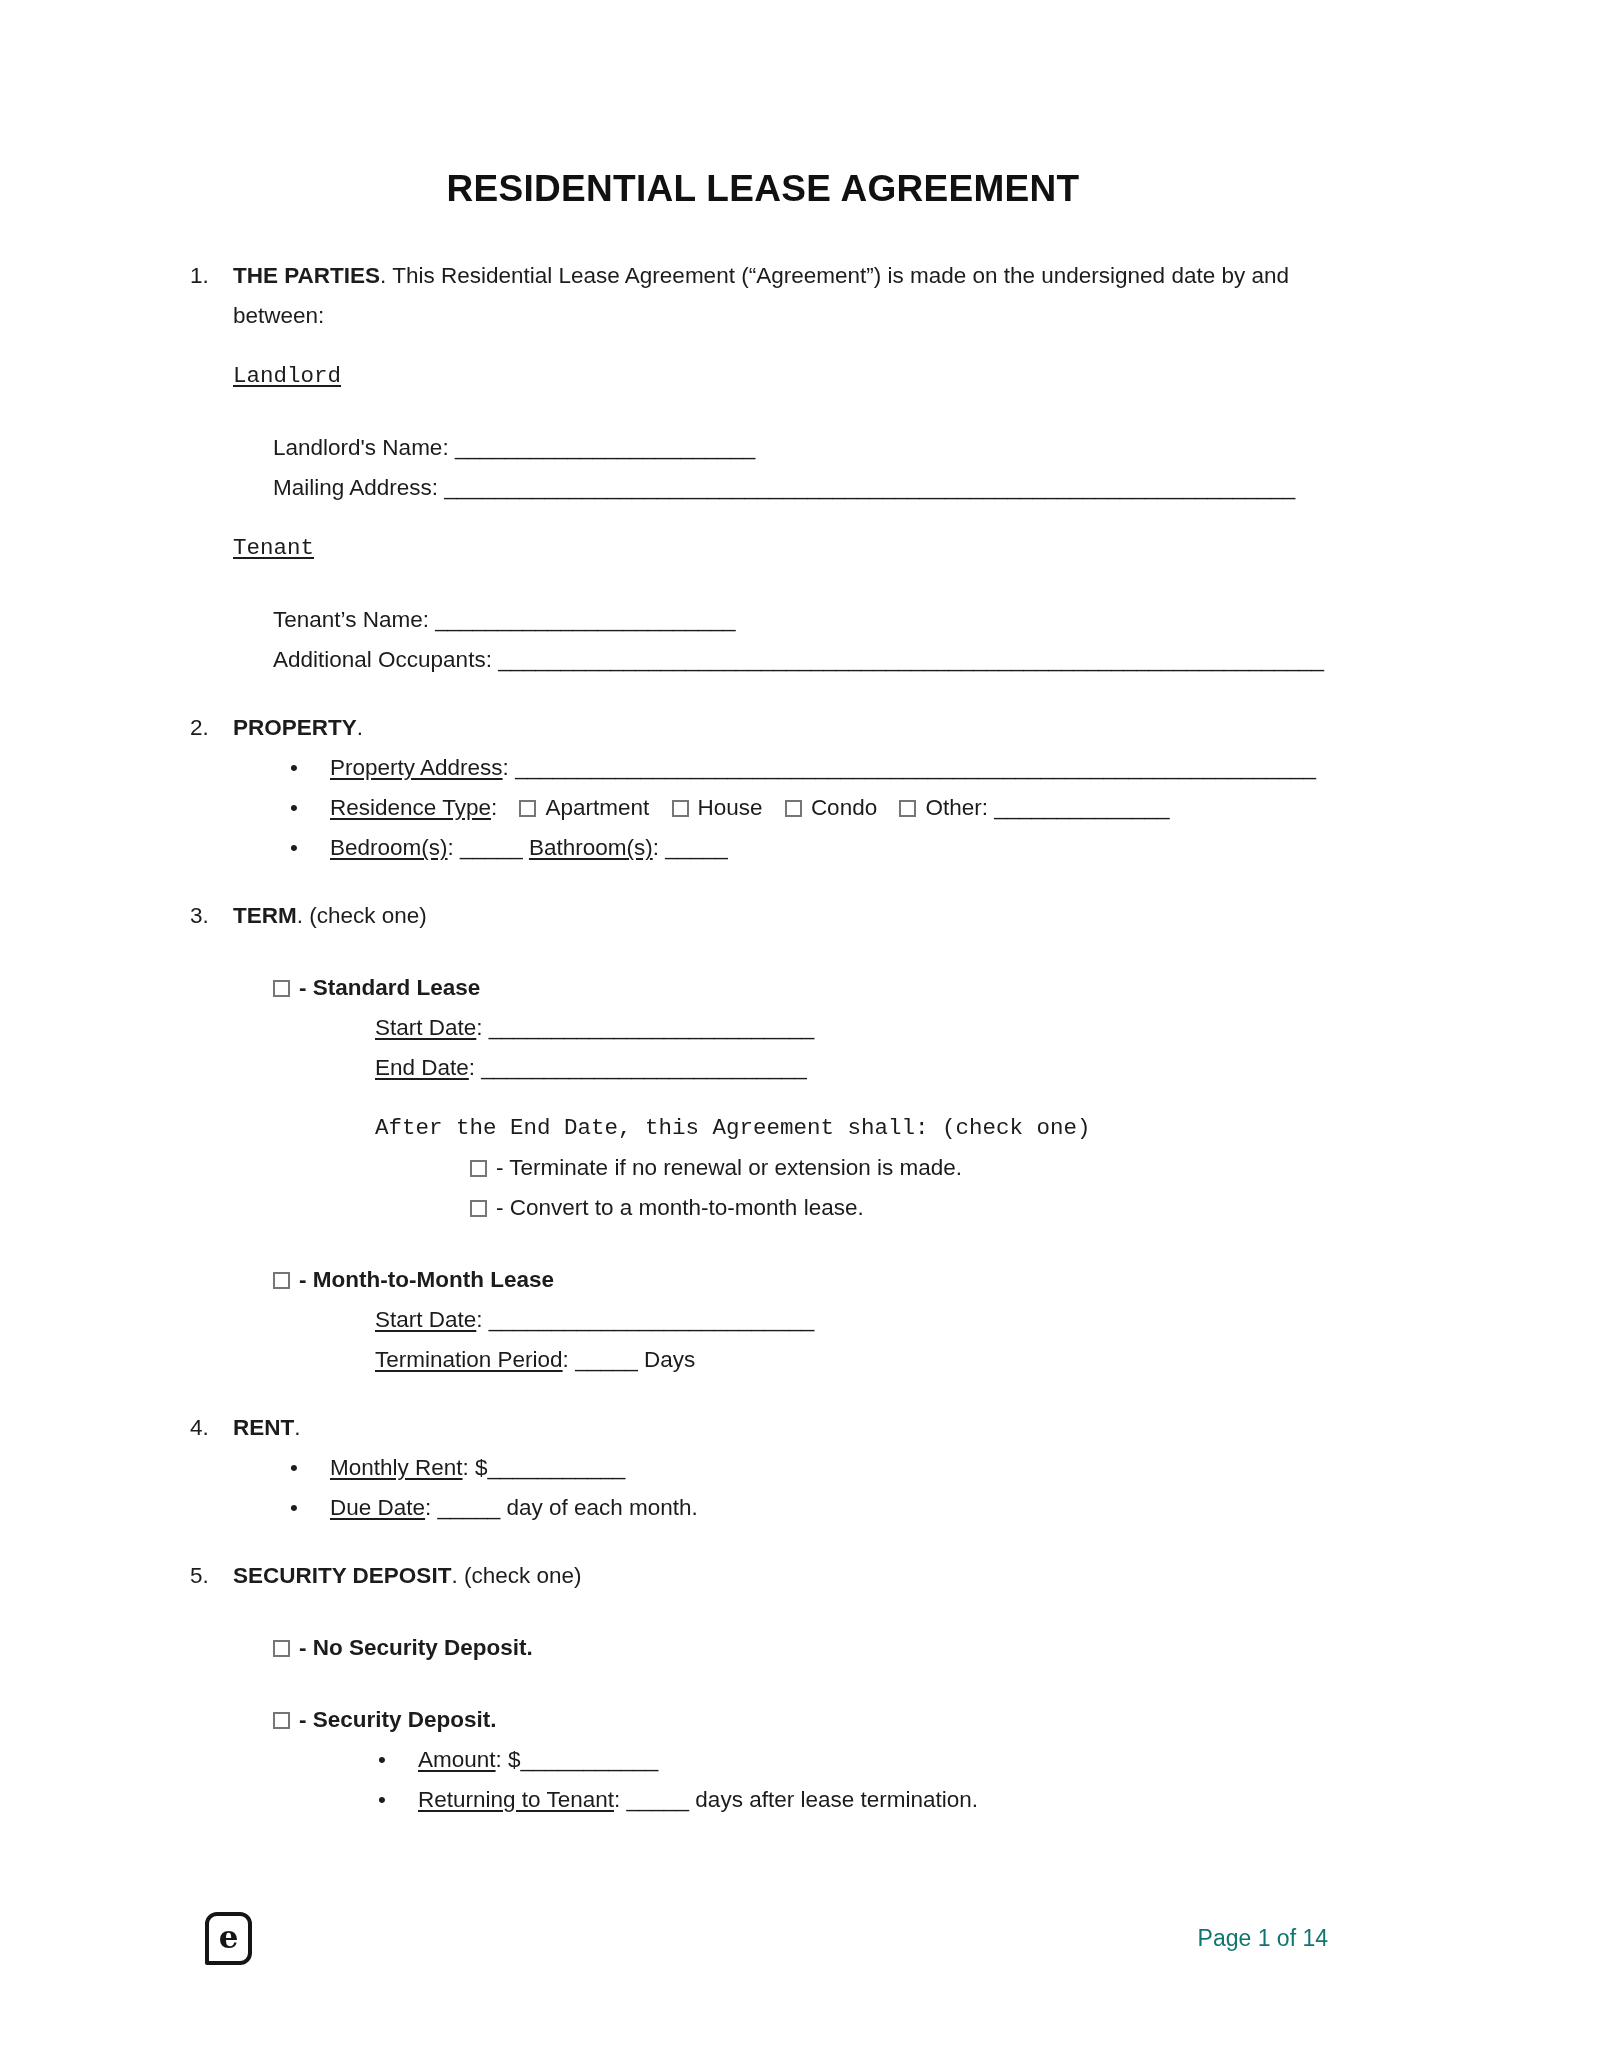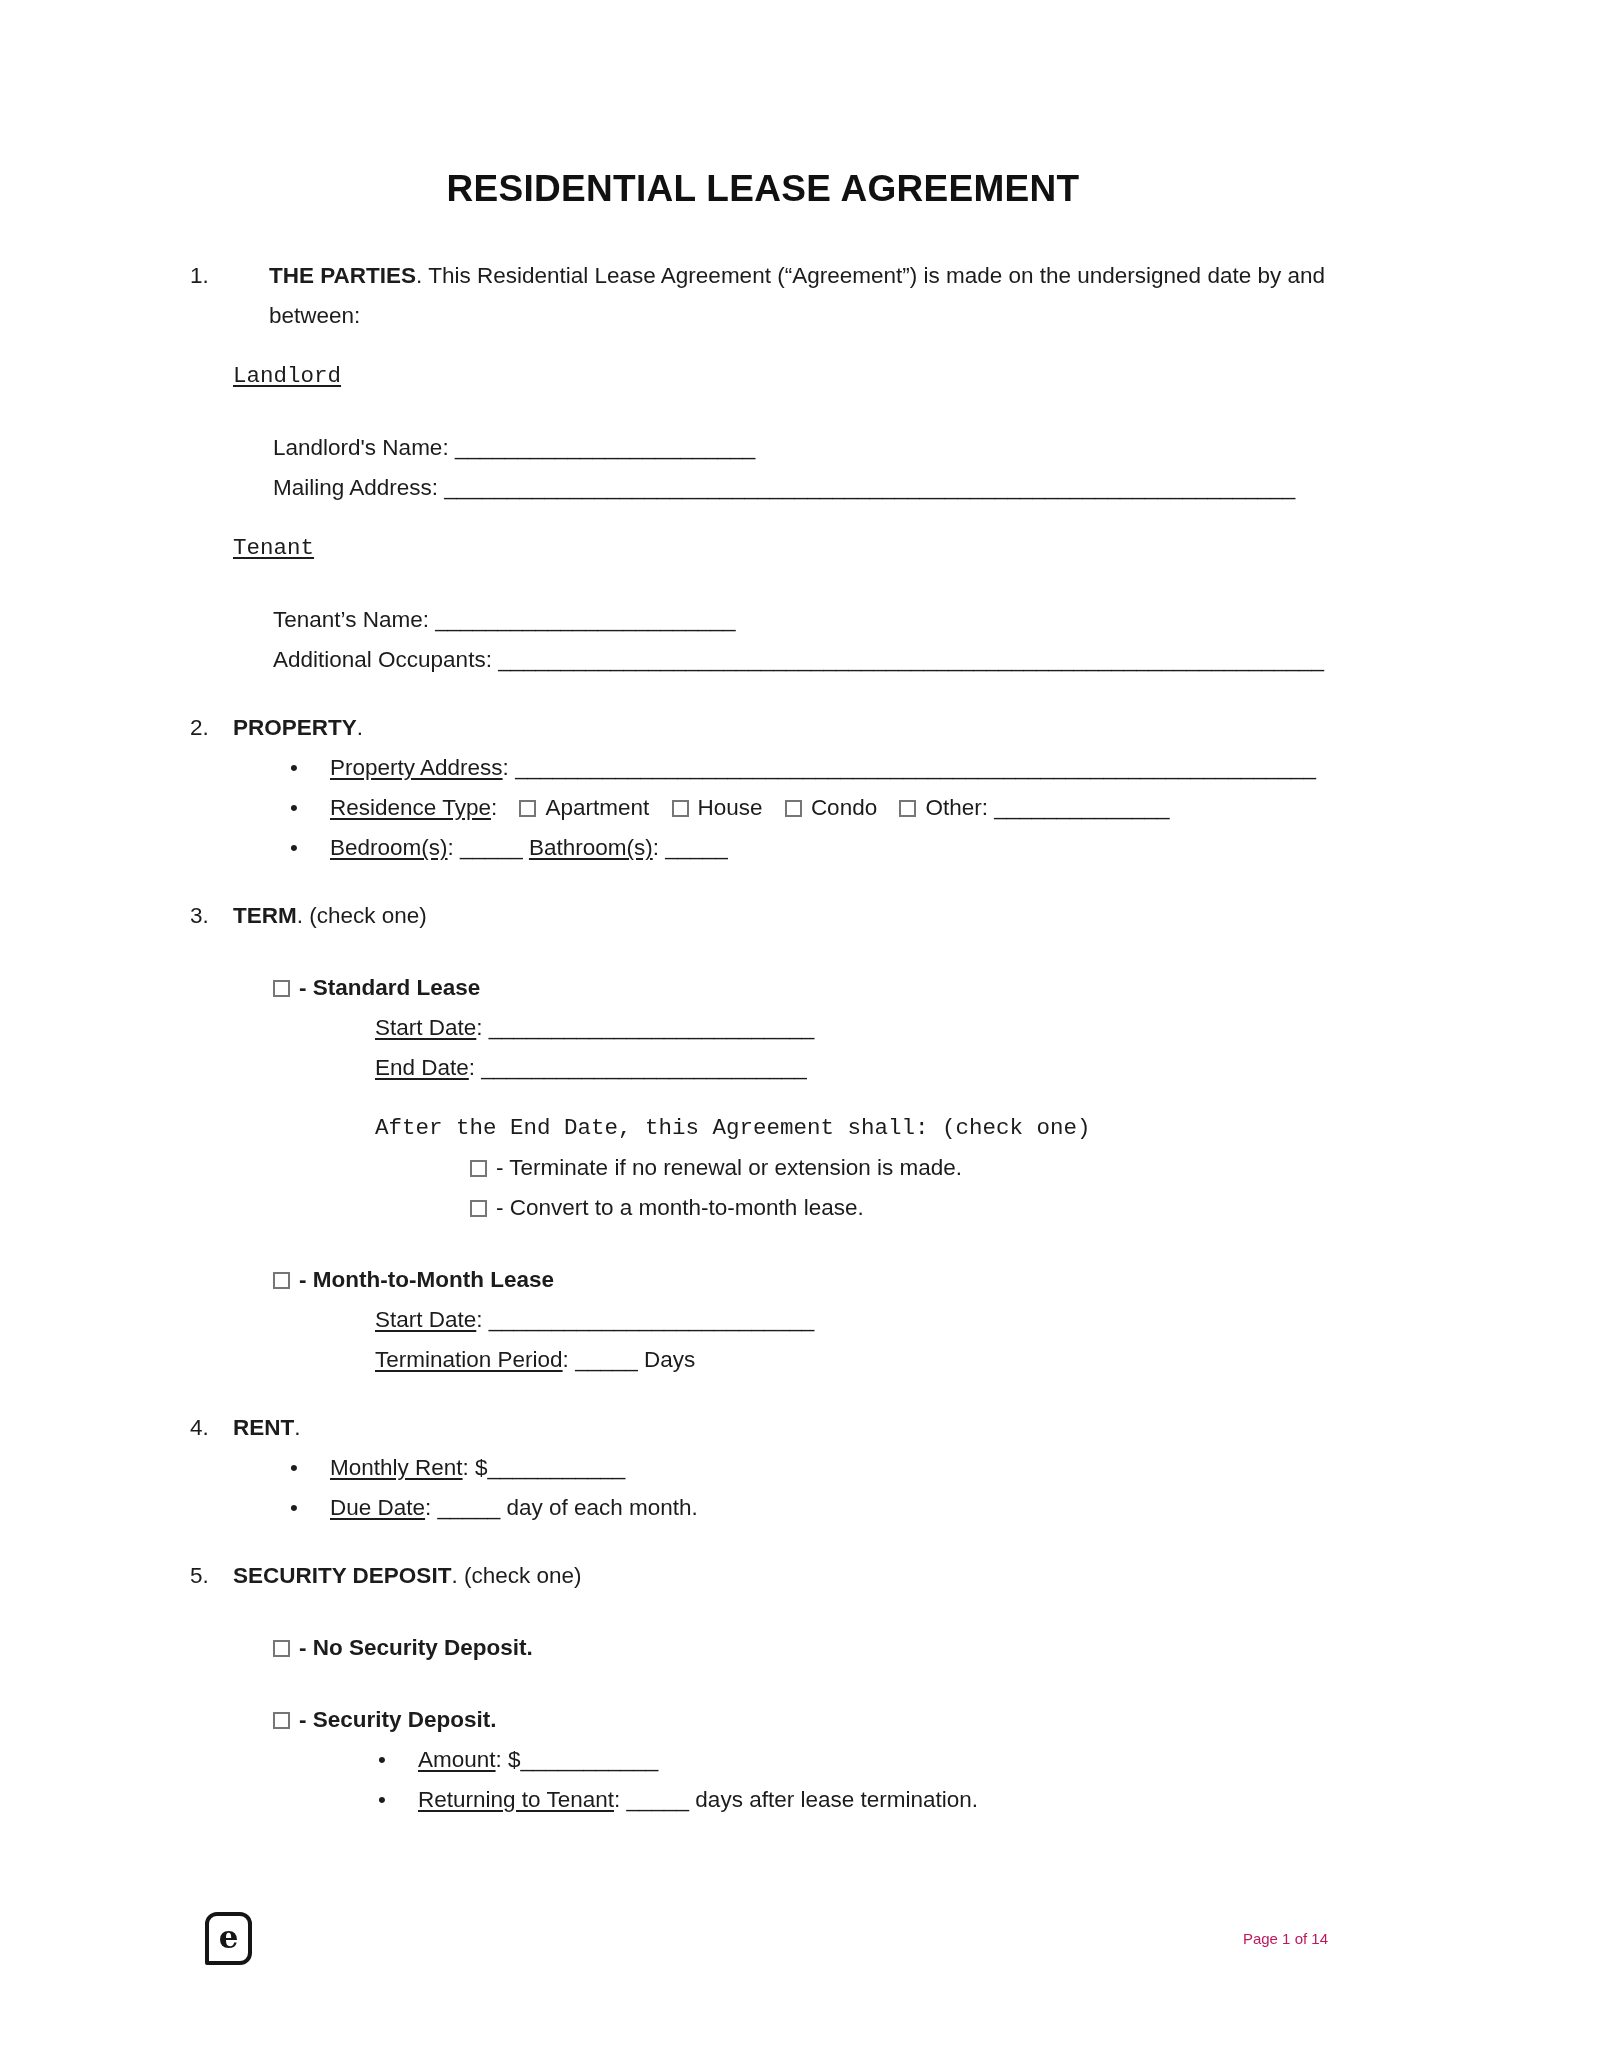--- a/index.html
+++ b/index.html
@@ -25,21 +25,21 @@
     font-size: 37px;
     font-weight: 700;
     letter-spacing: 0.3px;
     margin-bottom: 46px;
     color: #111;
   }
   .sec { display: flex; margin-top: 28px; }
   .sec-num { width: 43px; flex-shrink: 0; line-height: 40px; }
   .sec-body { flex: 1; min-width: 0; }
   .line { line-height: 40px; }
-  .para { max-width: 1120px; margin-left: 36px; }
+  .para { max-width: 1120px; }
   .b { font-weight: 700; }
   .u { text-decoration: underline; text-underline-offset: 3px; }
   .ind1 { margin-left: 40px; }
   .ind2 { margin-left: 142px; }
   .ind3 { margin-left: 237px; }
   .gs { margin-top: 20px; font-family: Liberation Mono, monospace; }
   .gm { margin-top: 32px; }
   .bullet { display: inline-block; width: 40px; }
   .blist { margin-left: 57px; }
   .blist2 { margin-left: 145px; }
@@ -73,21 +73,21 @@
     justify-content: center;
   }
   .logo-e {
     font-family: "DejaVu Serif", serif;
     font-weight: 700;
     font-size: 31px;
     line-height: 1;
     margin-top: -2px;
     color: #151515;
   }
-  .page-label { font-size: 15px; color: #be185d; }
+  .page-label { font-size: 23px; color: #0f766e; }
 </style>
 </head>
 <body>
 
 <div class="page">
   <div class="content">
 
     <h1 class="title">RESIDENTIAL LEASE AGREEMENT</h1>
 
     <div class="sec">

